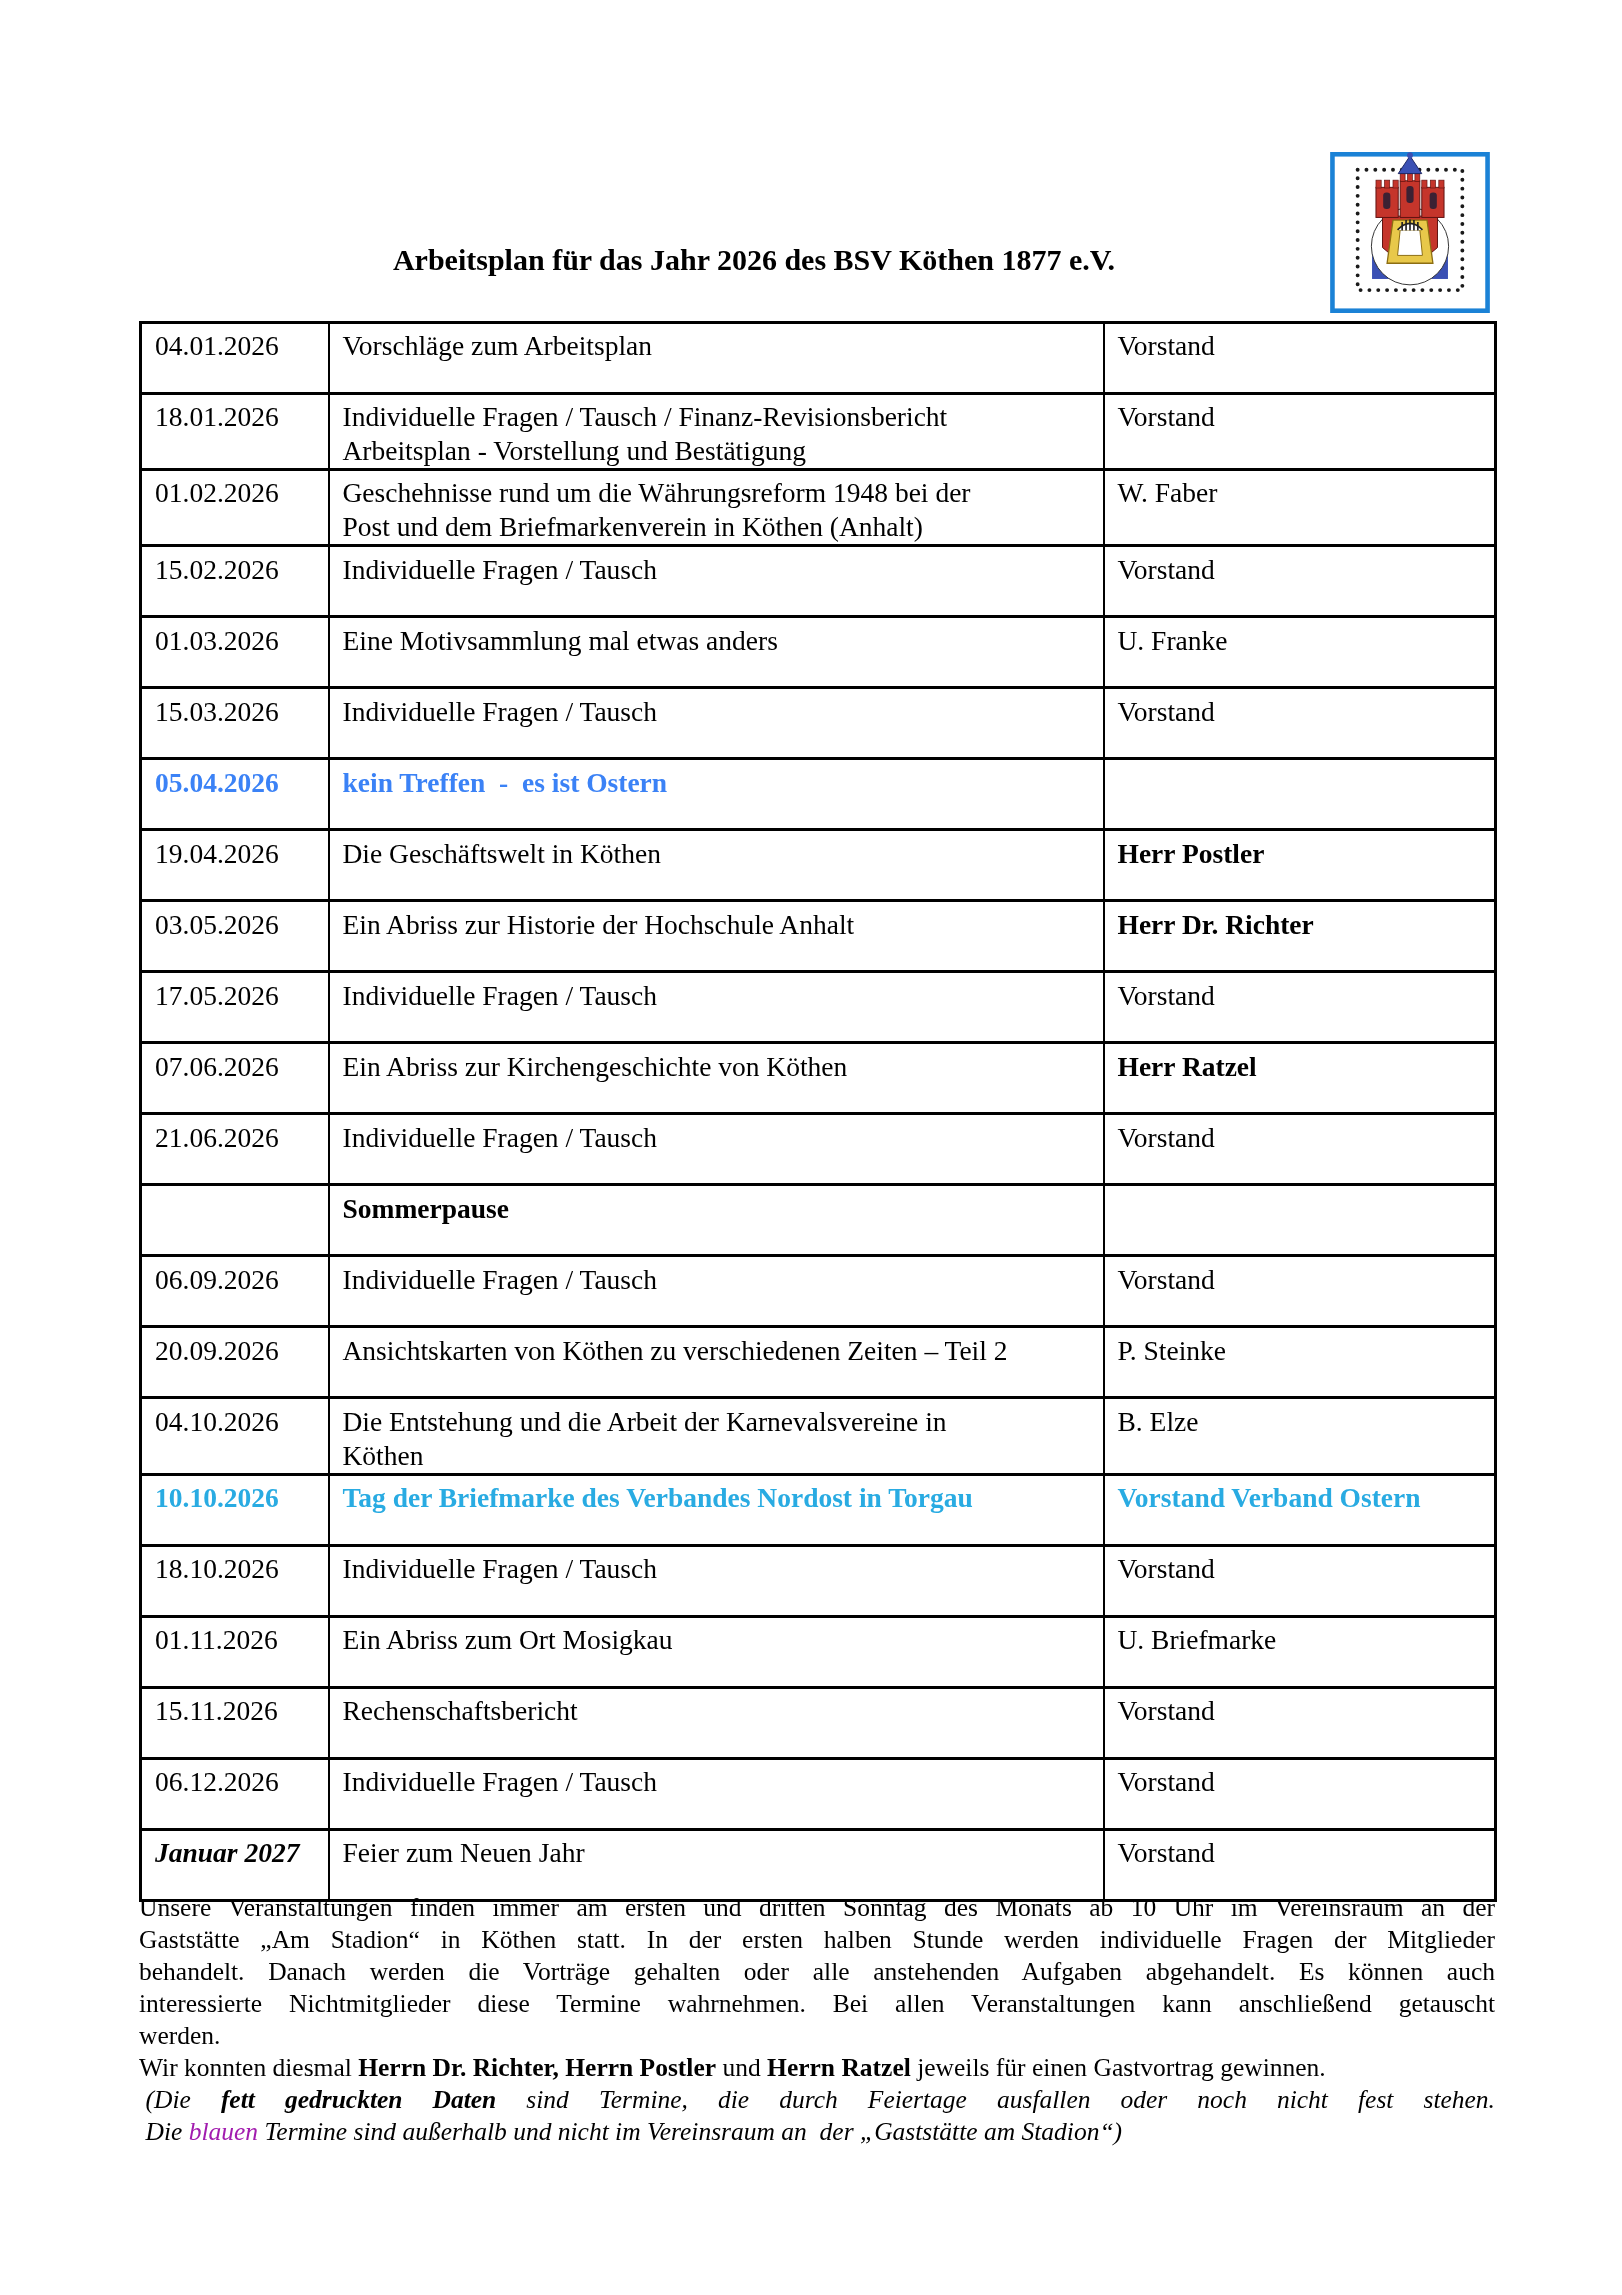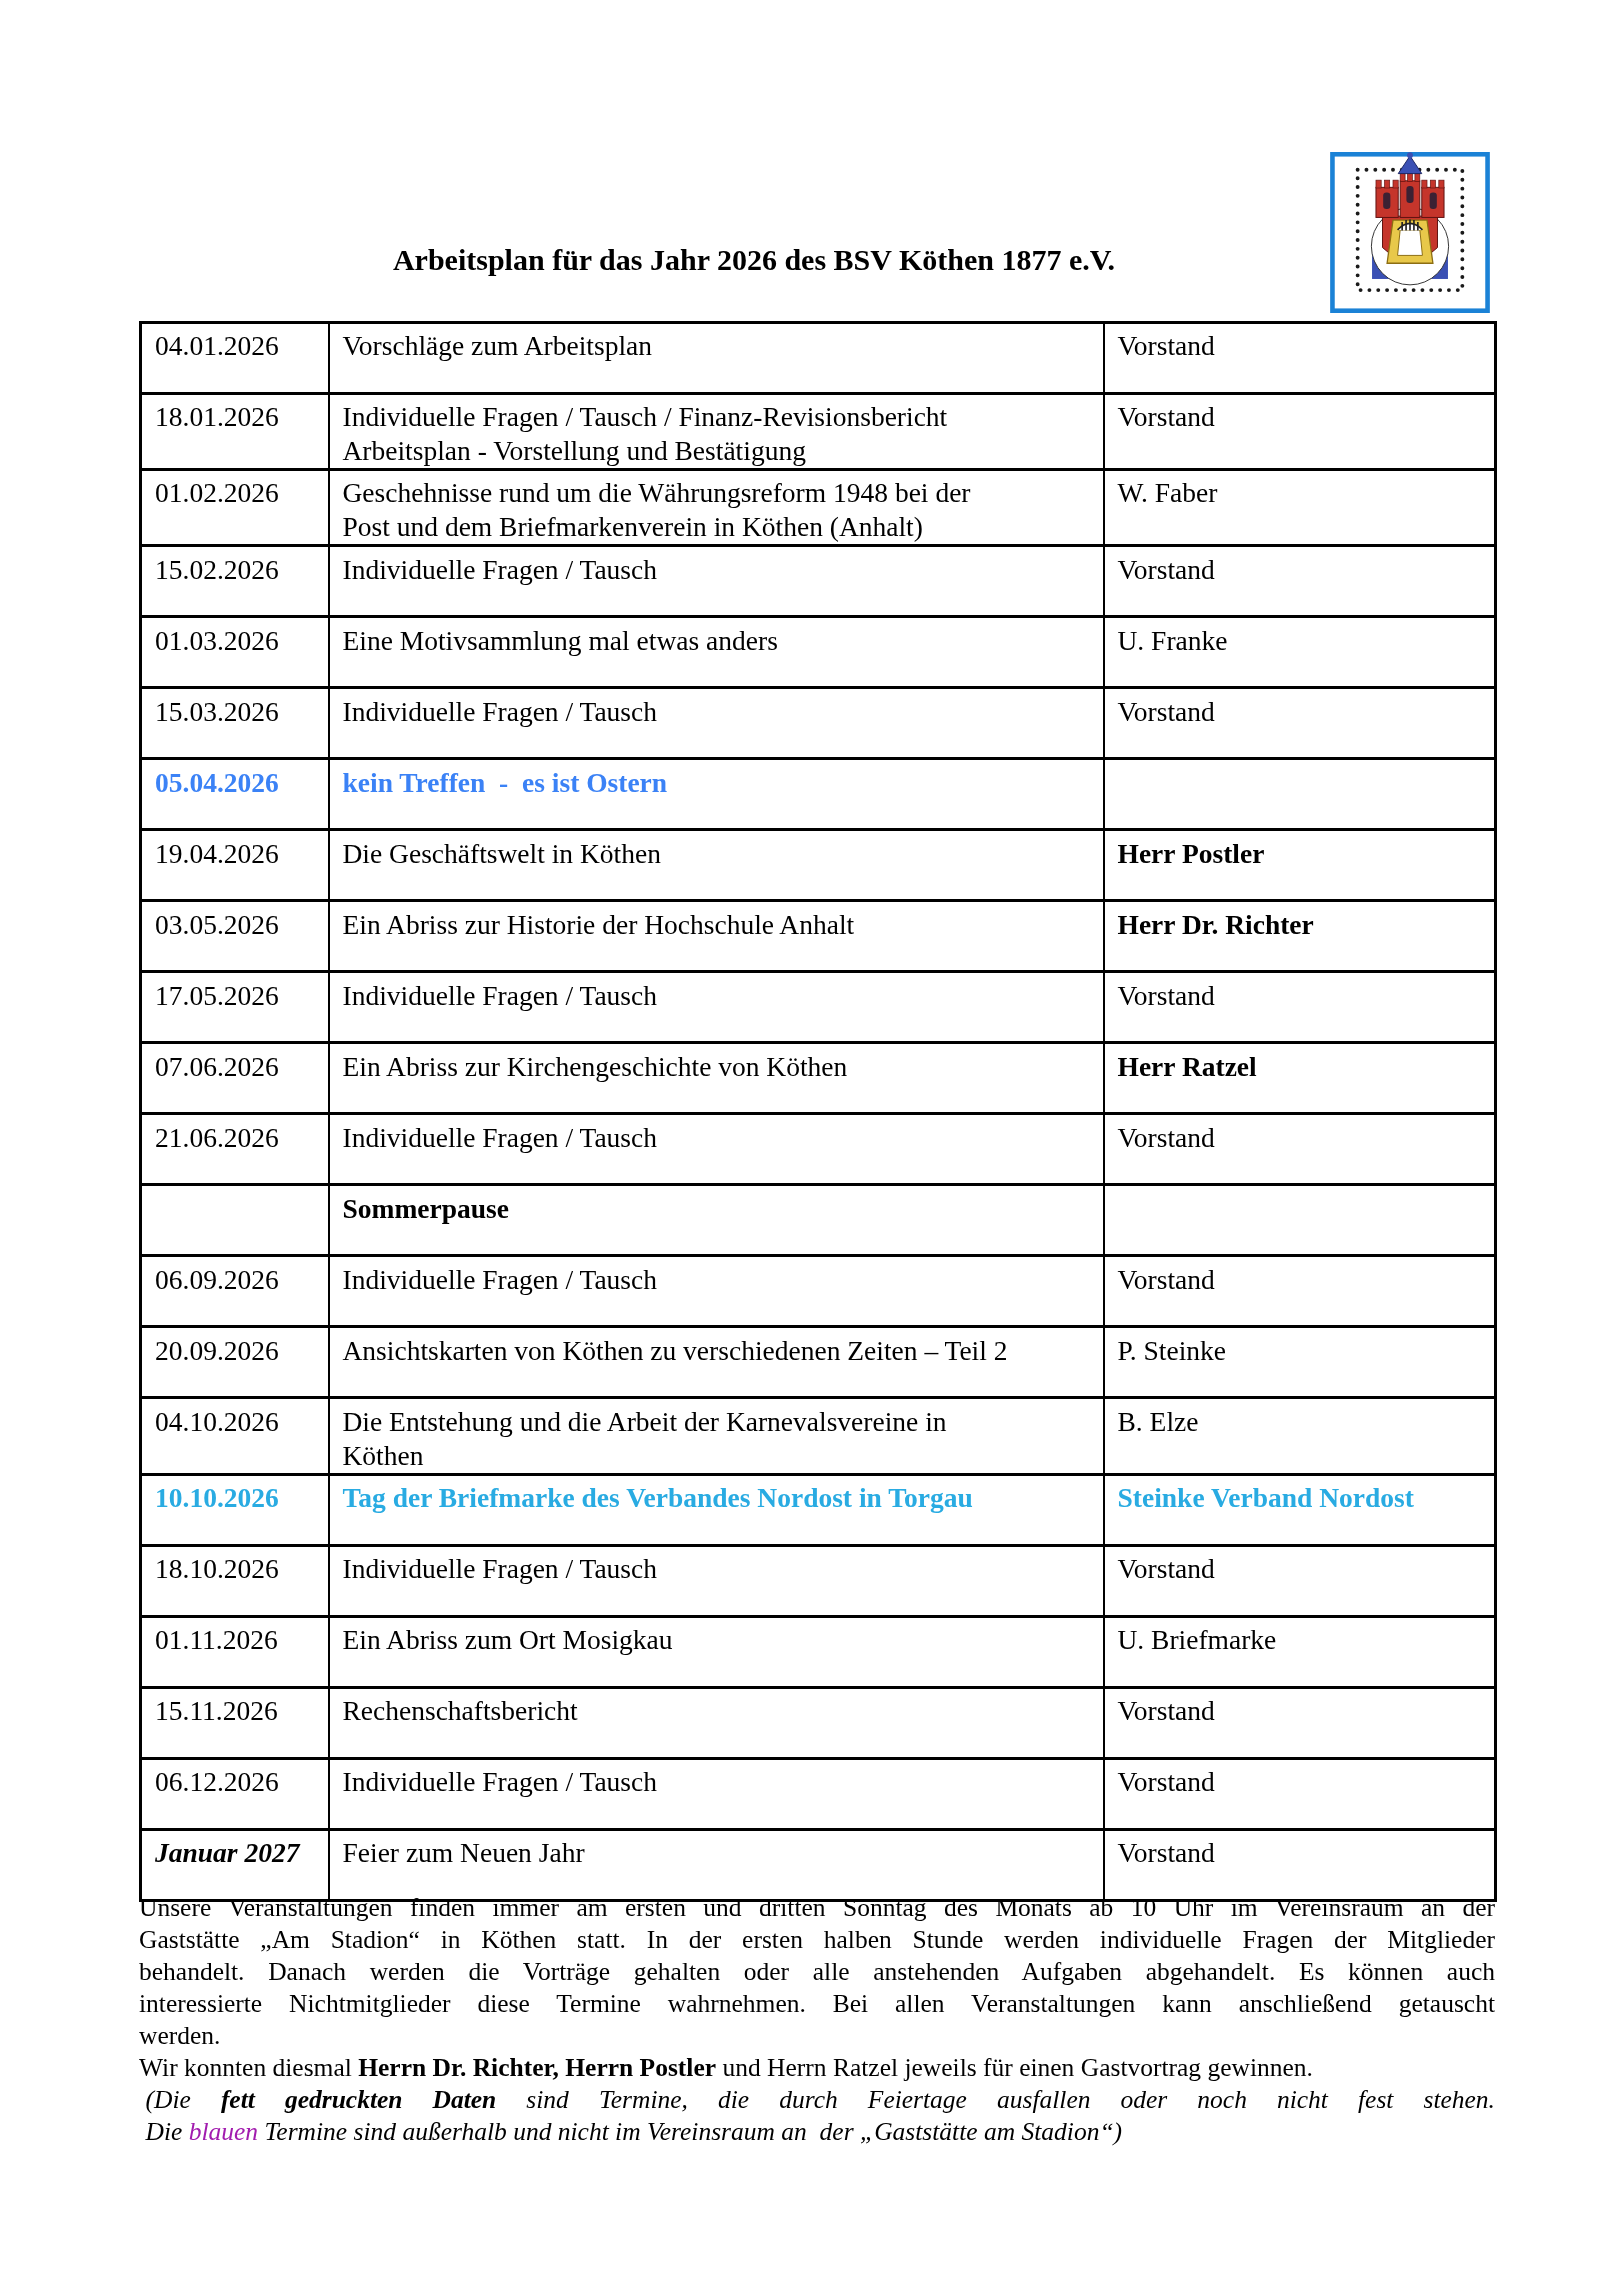--- a/index.html
+++ b/index.html
@@ -239,21 +239,21 @@
             <div class="tline">Die Entstehung und die Arbeit der Karnevalsvereine in</div>
             <div class="tline">Köthen</div>
           </td>
           <td class="presenter-cell">B. Elze</td>
         </tr>
         <tr style="color: rgb(41, 171, 226); font-weight: bold;">
           <td class="date-cell">10.10.2026</td>
           <td class="topic-cell">
             <div class="tline">Tag der Briefmarke des Verbandes Nordost in Torgau</div>
           </td>
-          <td class="presenter-cell">Steinke Verband Nordost</td>
+          <td class="presenter-cell">Vorstand Verband Ostern</td>
         </tr>
         <tr>
           <td class="date-cell">18.10.2026</td>
           <td class="topic-cell">
             <div class="tline">Individuelle Fragen / Tausch</div>
           </td>
           <td class="presenter-cell">Vorstand</td>
         </tr>
         <tr>
           <td class="date-cell">01.11.2026</td>
@@ -287,19 +287,19 @@
   </table>
 
   <div class="footer">
     <div id="venue-paragraph">
         <div class="jline">Unsere Veranstaltungen finden immer am ersten und dritten Sonntag des Monats ab 10 Uhr im Vereinsraum an der</div>
         <div class="jline">Gaststätte „Am Stadion“ in Köthen statt. In der ersten halben Stunde werden individuelle Fragen der Mitglieder</div>
         <div class="jline">behandelt. Danach werden die Vorträge gehalten oder alle anstehenden Aufgaben abgehandelt. Es können auch</div>
         <div class="jline">interessierte Nichtmitglieder diese Termine wahrnehmen. Bei allen Veranstaltungen kann anschließend getauscht</div>
         <div>werden.</div>
       </div>
-    <div id="guest-paragraph" class="fpara"><span>Wir konnten diesmal </span><span style="font-weight: bold;">Herrn Dr. Richter, Herrn Postler</span><span> und </span><span style="font-weight: normal; margin-top: 20px;">Herrn Ratzel</span><span> jeweils für einen Gastvortrag gewinnen.</span></div>
+    <div id="guest-paragraph" class="fpara"><span>Wir konnten diesmal </span><span style="font-weight: bold;">Herrn Dr. Richter, Herrn Postler</span><span> und </span><span style="font-weight: bold; margin-top: 20px;">Herrn Ratzel</span><span> jeweils für einen Gastvortrag gewinnen.</span></div>
     <div id="note-bold-dates" class="fpara italic indent jline"><span>(Die </span><span style="font-weight: bold;">fett gedruckten Daten</span><span> sind Termine, die durch Feiertage ausfallen oder noch nicht fest stehen.</span></div>
     <div id="note-blue-dates" class="fpara italic indent"><span>Die </span><span style="color: #a21caf;">blauen</span><span> Termine sind außerhalb und nicht im Vereinsraum an  der „Gaststätte am Stadion“)</span></div>
   </div>
 
 </div>
 
 
 </body></html>

